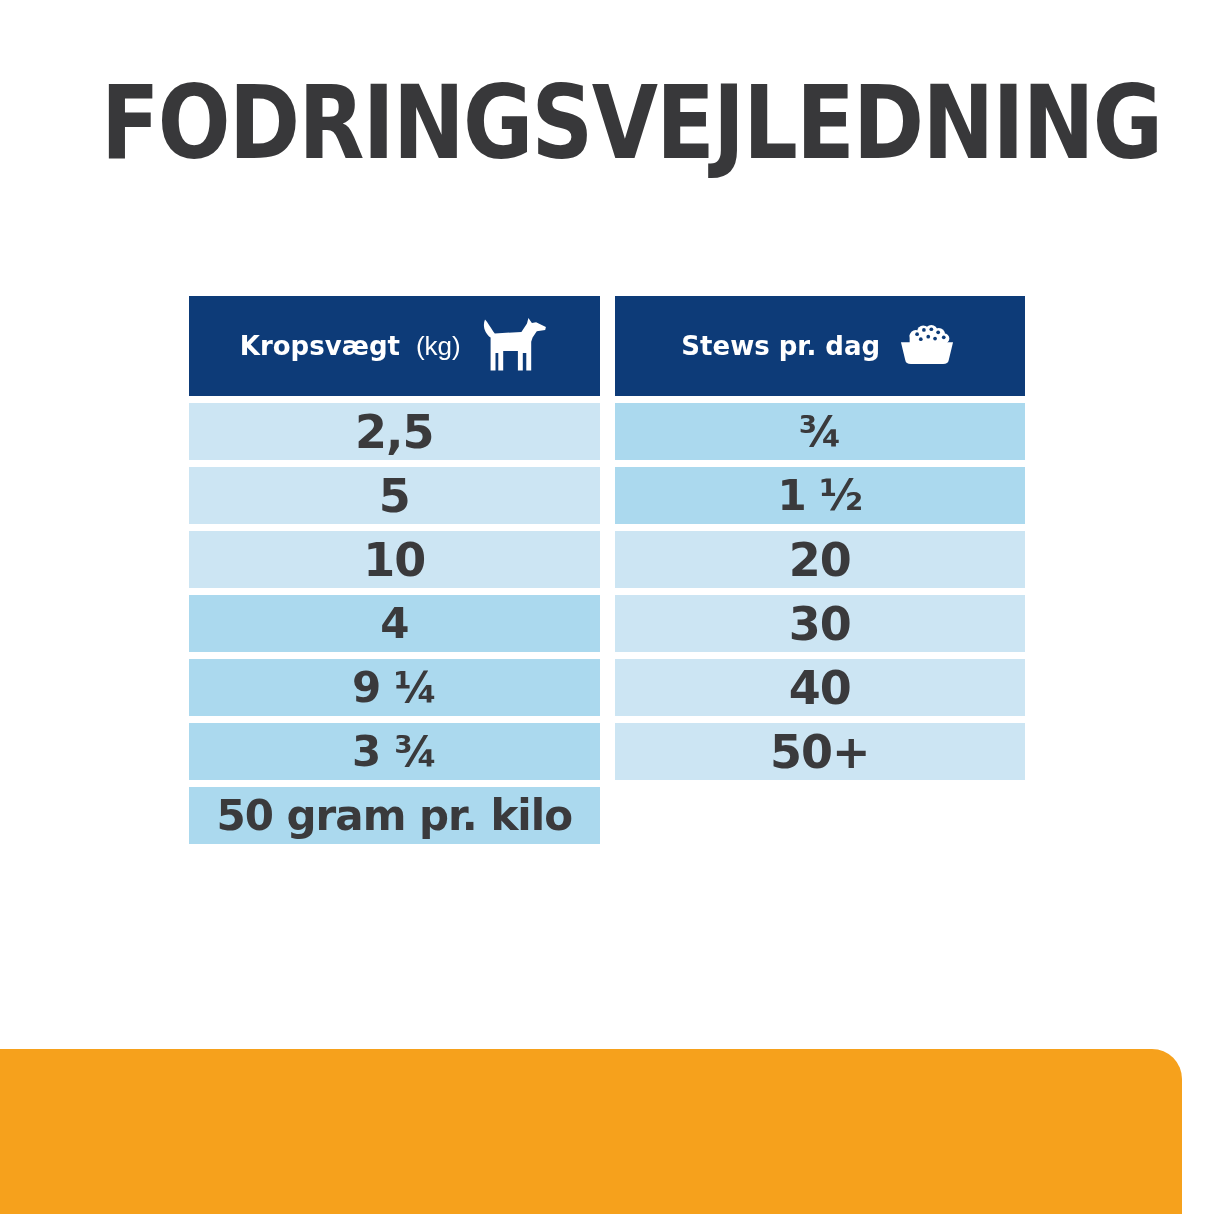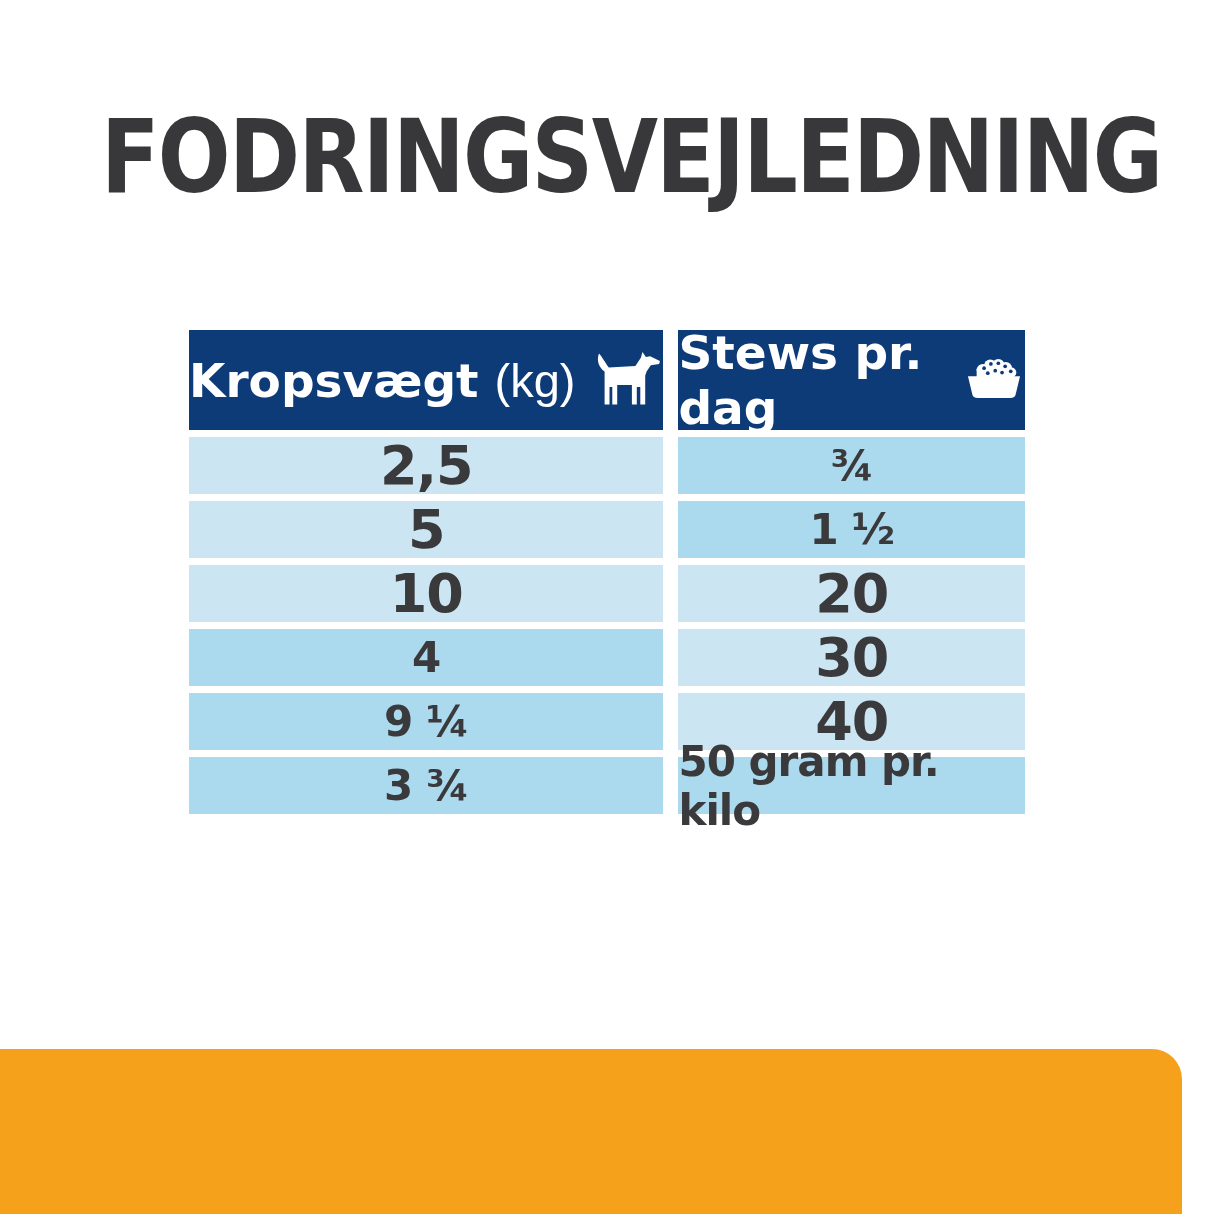--- a/index.html
+++ b/index.html
@@ -15,21 +15,21 @@
   html,body{margin:0;padding:0;}
   body{
     width:1214px;height:1214px;
     background:var(--page-bg);
     position:relative;
     overflow:hidden;
     font-family:"DejaVu Sans","Liberation Sans",sans-serif;
   }
   .title{
     margin:0;
-    padding-top:106px;
+    padding-top:72px;
     text-align:center;
     font-size:102px;
     line-height:1;
     font-weight:bold;
     color:var(--title-color);
     white-space:nowrap;
   }
   .title .squeeze{
     display:inline-block;
     transform:scaleX(.84);
@@ -45,30 +45,30 @@
     row-gap:7px;
   }
   .th{
     height:100px;
     background:var(--header-bg);
     color:var(--header-text);
     display:flex;
     align-items:center;
     justify-content:center;
     gap:16px;
-    font-size:47px;
+    font-size:26px;
     font-weight:bold;
   }
   .th .unit{font-weight:normal;font-family:Liberation Sans, sans-serif;}
   .cell{
     height:57px;
     display:flex;
     align-items:center;
     justify-content:center;
-    font-size:54px;
+    font-size:46px;
     font-weight:bold;
     color:var(--cell-text);
     letter-spacing:-1px;
   }
   .cell.weight{background:var(--cell-left-bg);}
   .cell.amount{background:var(--cell-right-bg);font-size:42px;}
   .icon{flex:0 0 auto;display:block;}
   .orange-band{
     position:absolute;
     left:0;bottom:0;
@@ -134,18 +134,19 @@
 
     <div class="cell weight">20</div>
     <div class="cell amount">4</div>
 
     <div class="cell weight">30</div>
     <div class="cell amount">9 ¼</div>
 
     <div class="cell weight">40</div>
     <div class="cell amount">3 ¾</div>
 
+    <div class="cell weight">50+</div>
     <div class="cell amount">50 gram pr. kilo</div>
 
   </section>
 </main>
 
 <div class="orange-band"></div>
 
 </body></html>

